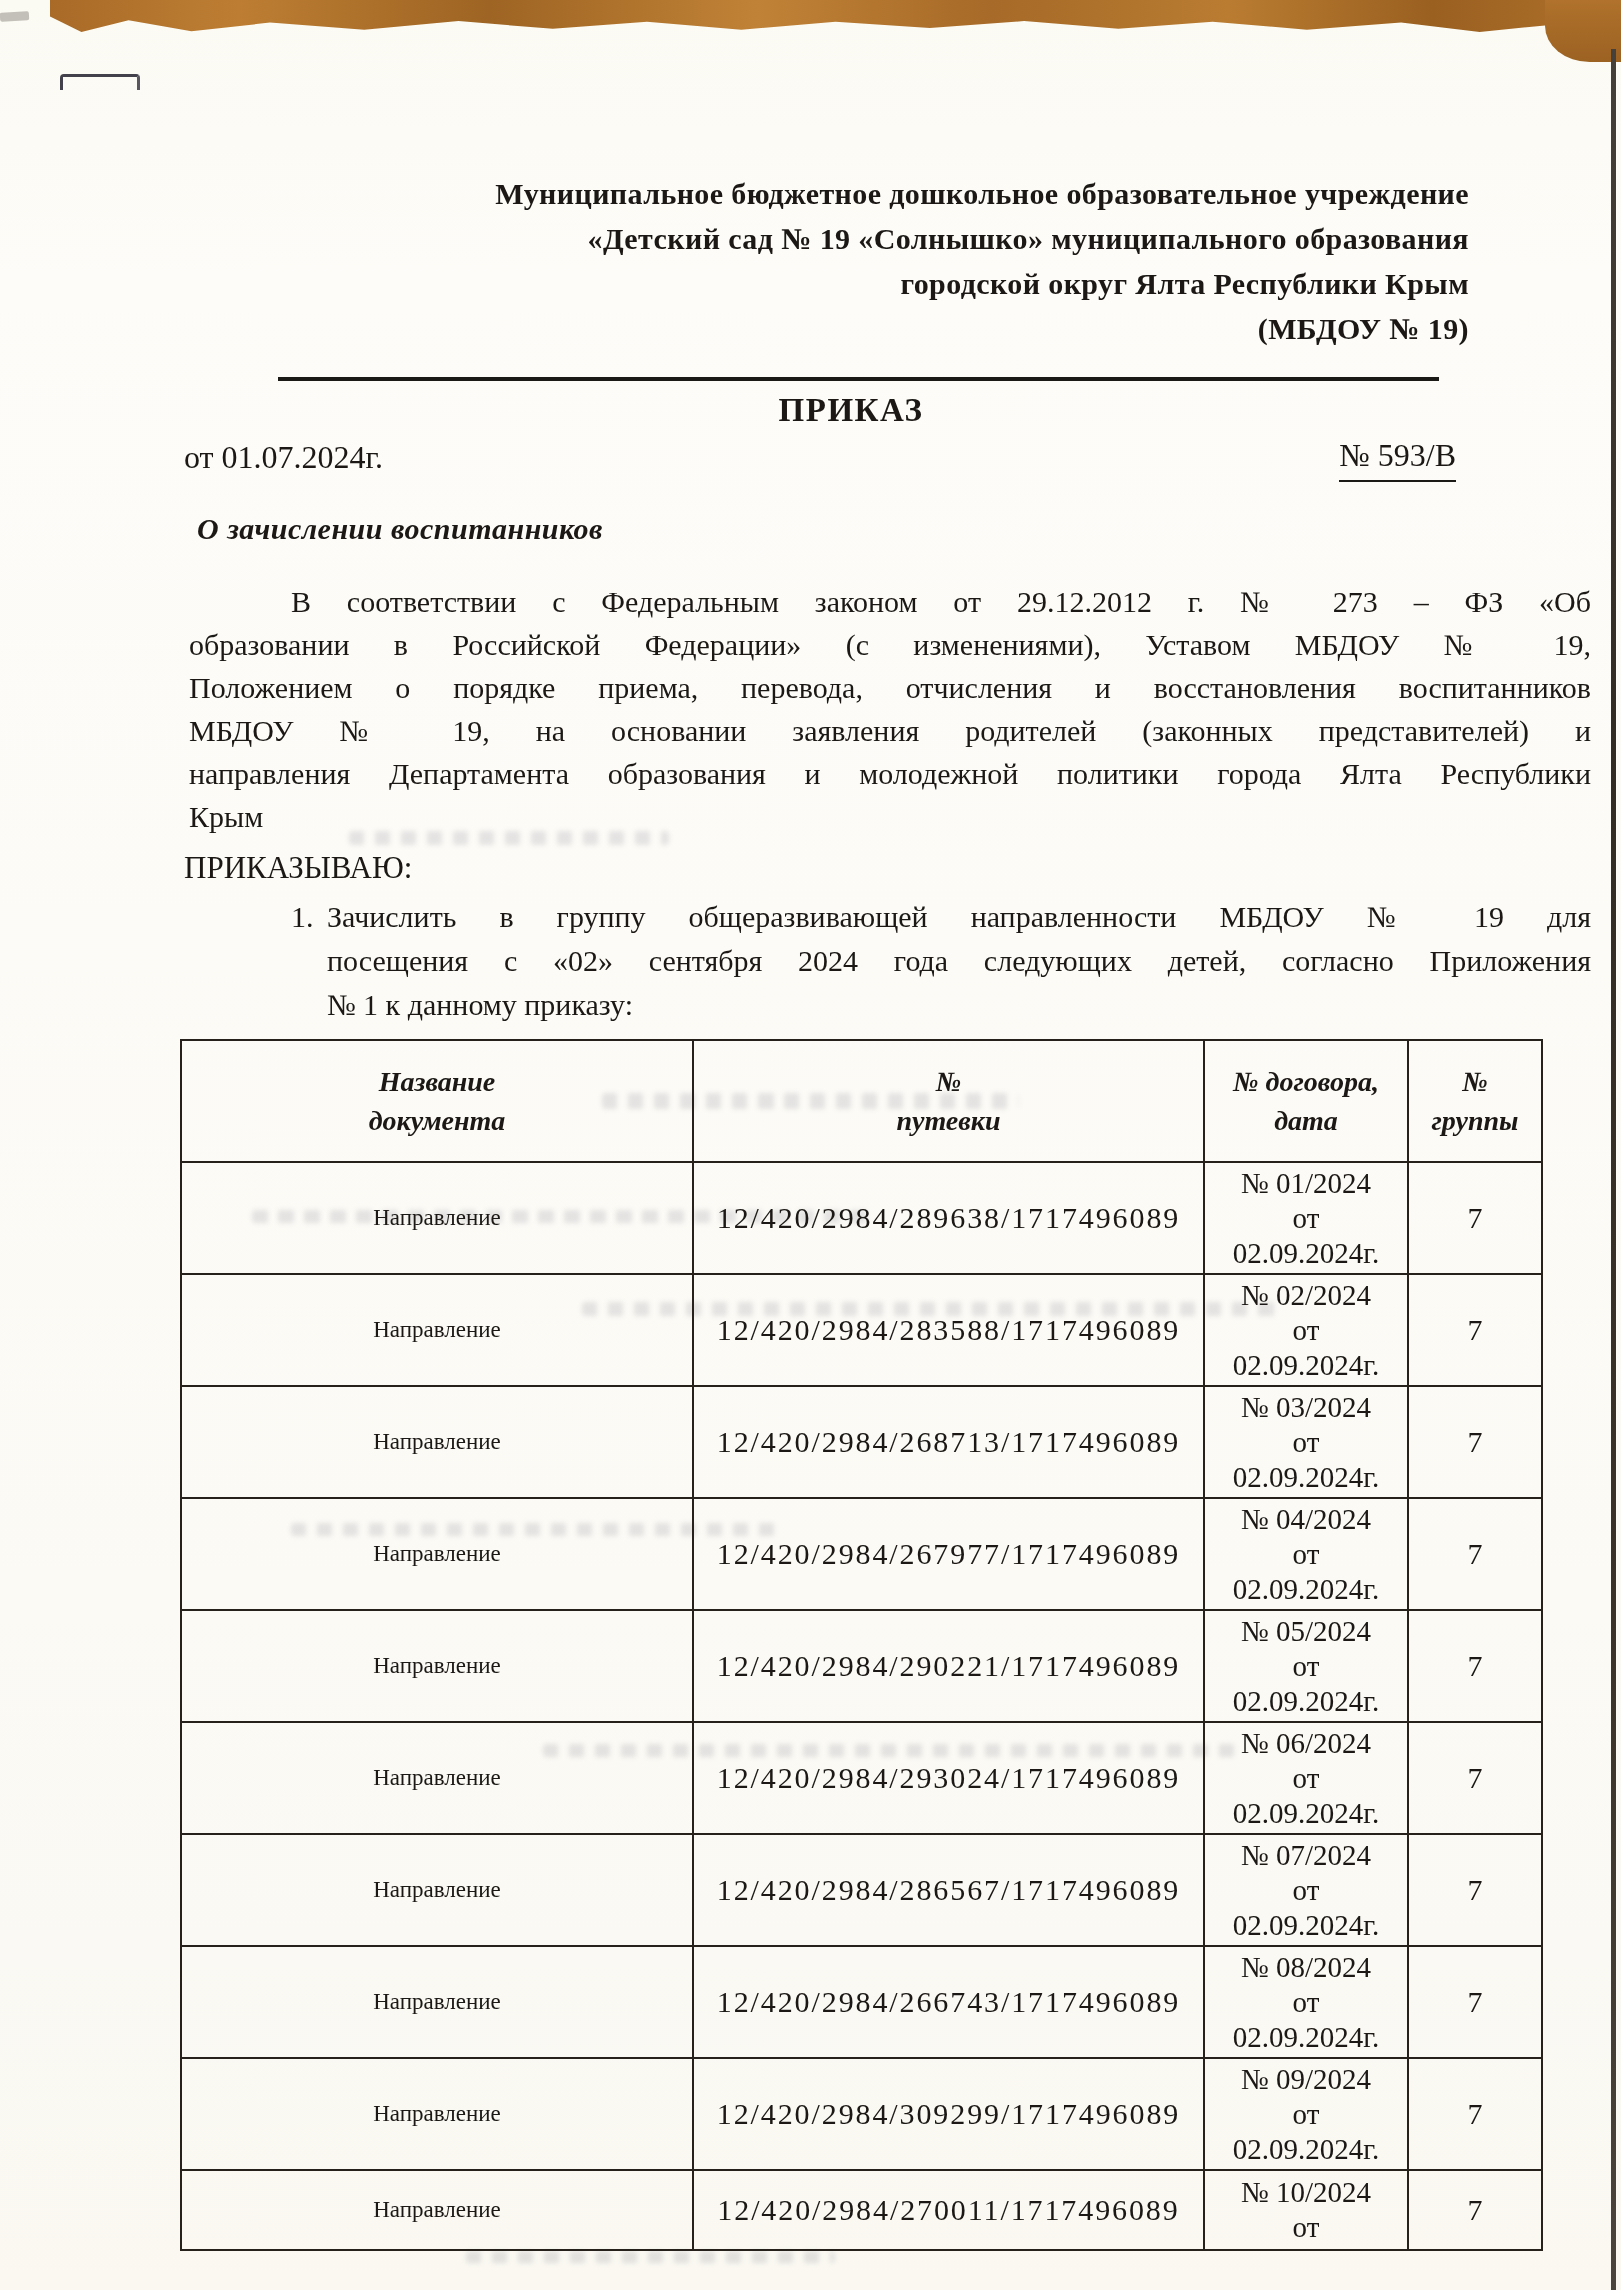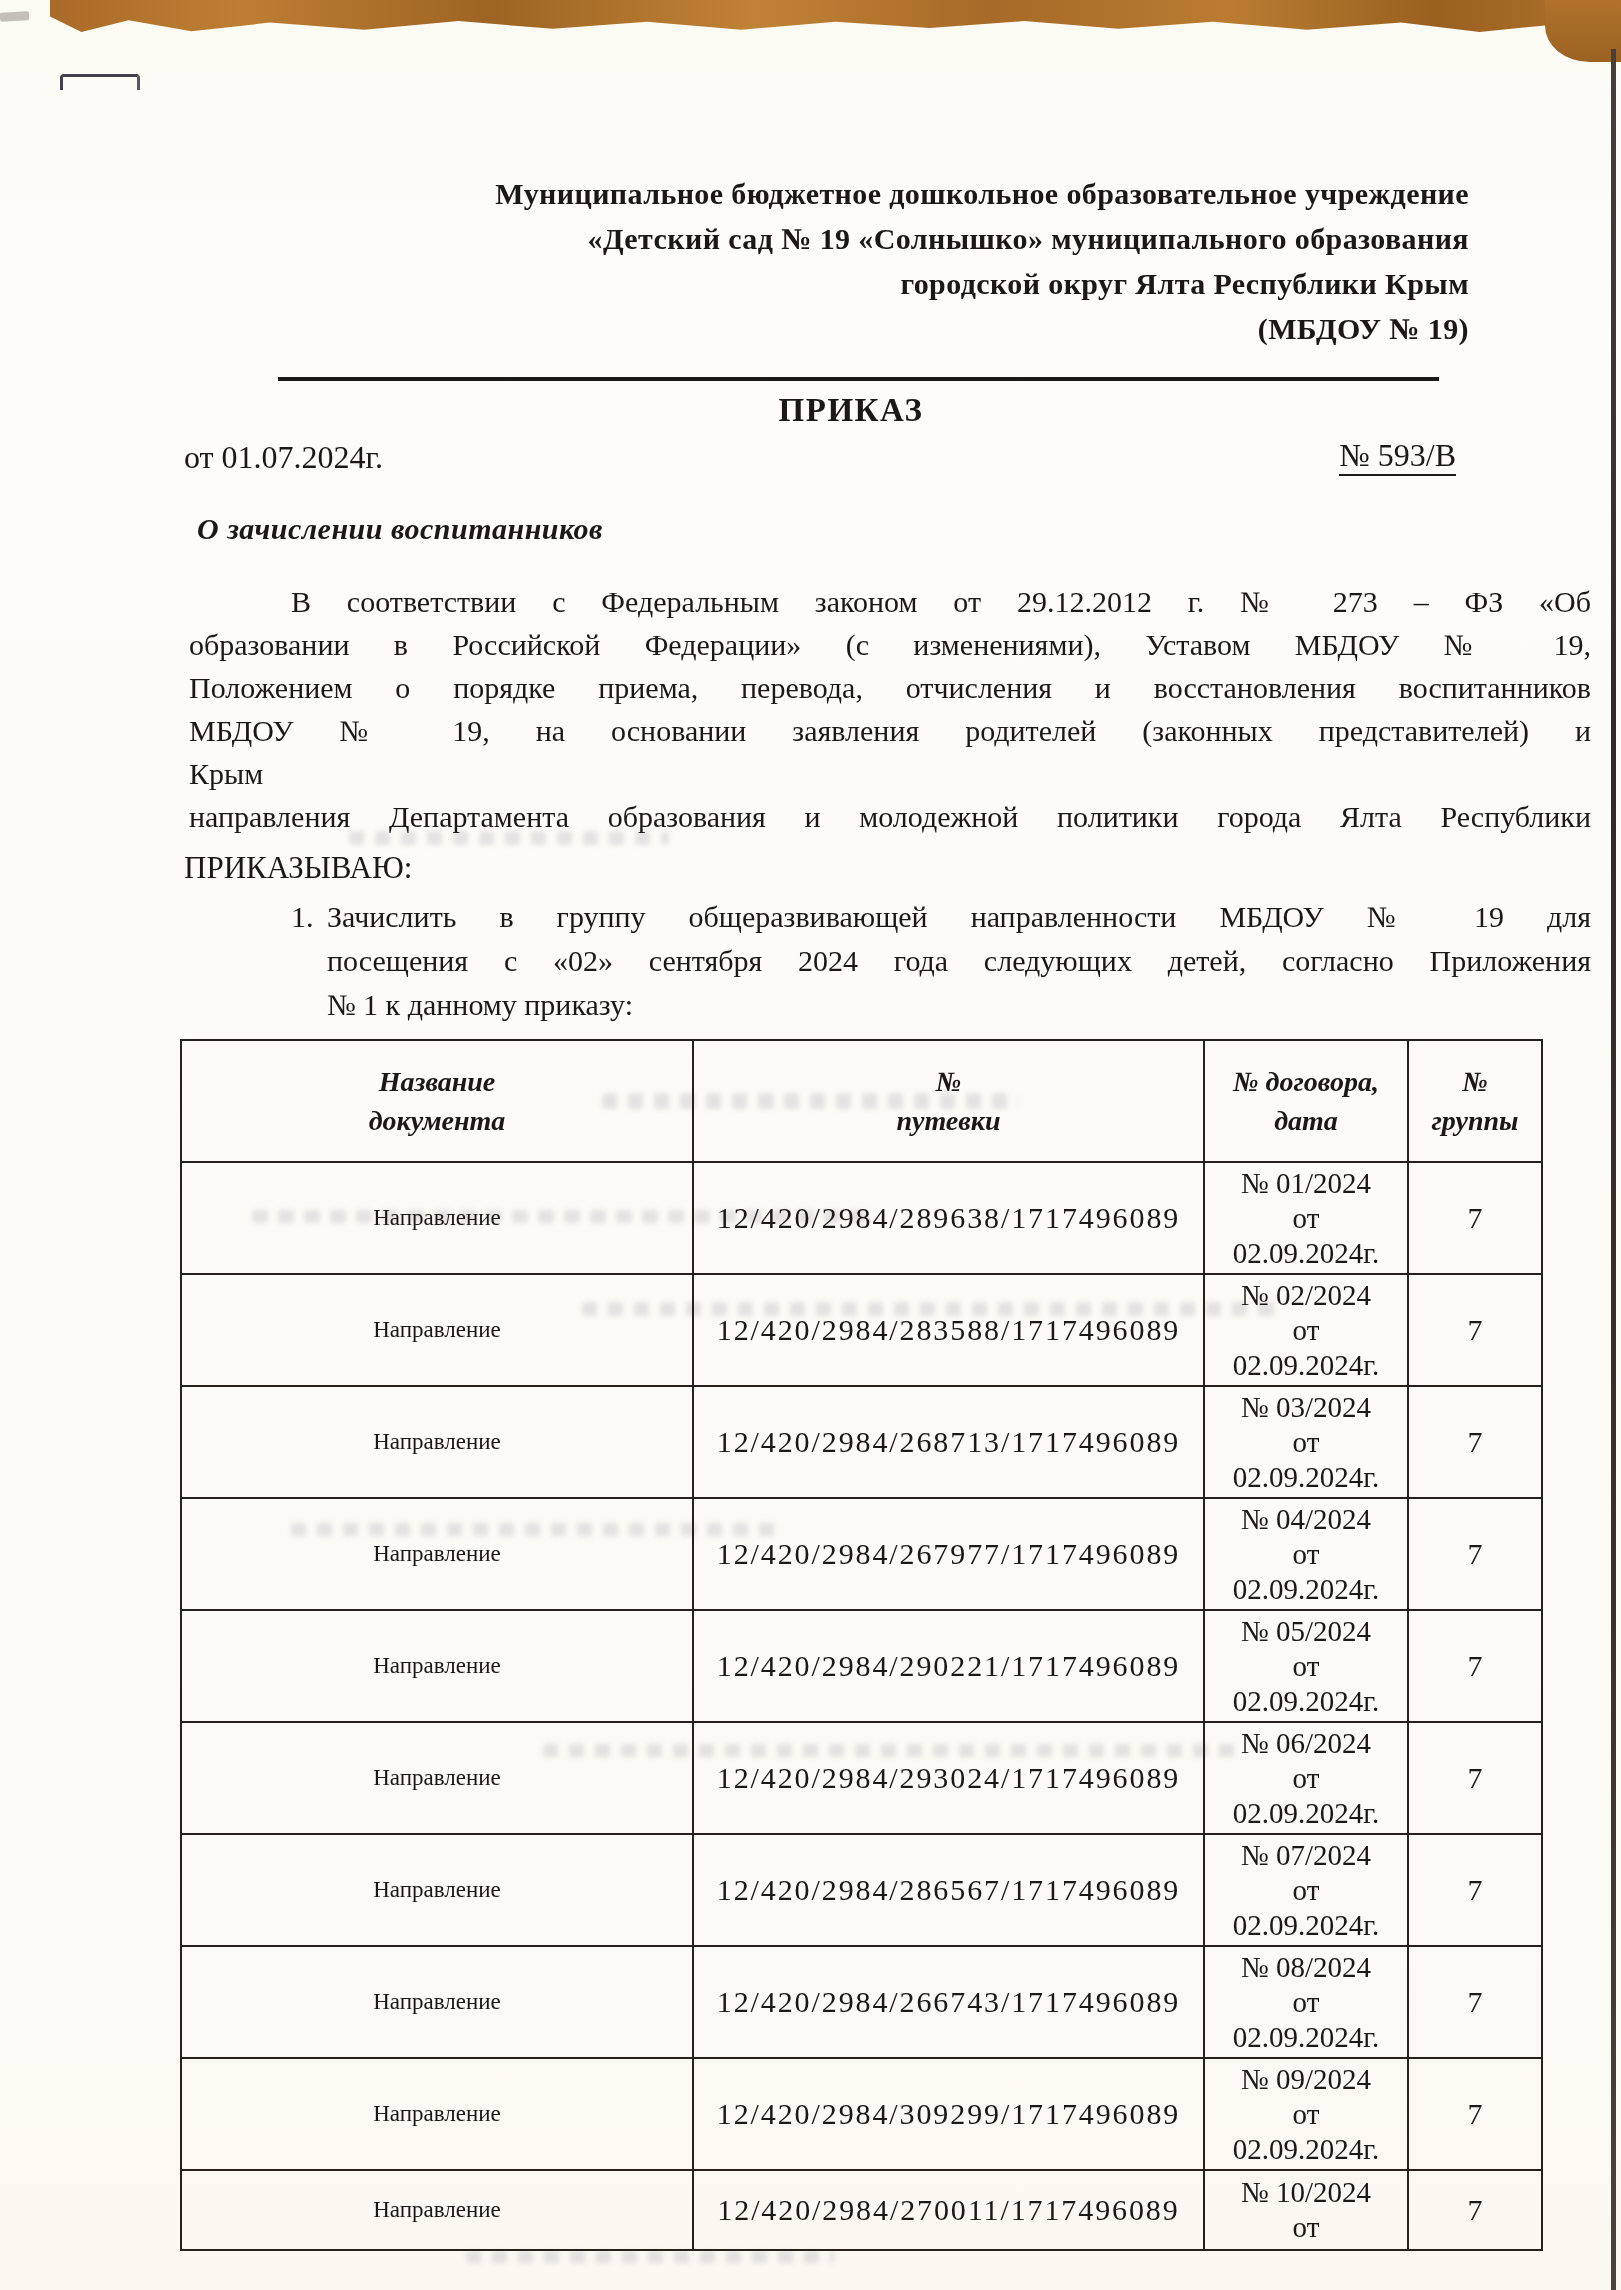--- a/index.html
+++ b/index.html
@@ -47,21 +47,21 @@
     position:absolute;left:184px;top:171px;width:1285px;
     text-align:right;font-weight:bold;font-size:30px;line-height:45px;letter-spacing:0.4px;
   }
   .rule{position:absolute;left:278px;top:377px;width:1161px;height:3.9px;background:#1c1a16;}
   .doc-title{
     position:absolute;left:184px;top:392px;width:1334px;
     text-align:center;font-weight:bold;font-size:33px;letter-spacing:1.5px;
   }
   .meta-date{position:absolute;left:184px;top:439px;font-size:32px;}
   .meta-number{position:absolute;left:1145px;top:437px;width:311px;text-align:right;font-size:32px;}
-  .meta-number .u{border-bottom:2.9px solid #1c1a16;padding-bottom:1px;}
+  .meta-number .u{border-bottom:2.9px solid #1c1a16;padding-bottom:7px;}
   .subject{position:absolute;left:197px;top:512px;font-size:30px;font-weight:bold;font-style:italic;letter-spacing:0.5px;}
   .body-par{position:absolute;left:189px;top:580px;width:1402px;font-size:30px;line-height:43px;}
   .jline{text-align:justify;text-align-last:justify;}
   .jline.last{text-align-last:left;}
   .jline.indent{text-indent:102px;}
   .resolve{position:absolute;left:184px;top:850px;font-size:31px;}
   .list-item{position:absolute;left:291px;top:895px;width:1300px;font-size:30px;line-height:44px;}
   .list-num{position:absolute;left:0;top:0;}
   .list-lines{margin-left:36px;}
   .b{font-weight:normal;}
@@ -114,22 +114,22 @@
 <div class="meta-date">от 01.07.2024г.</div>
 <div class="meta-number"><span class="u">№ 593/В</span></div>
 
 <div class="subject">О зачислении воспитанников</div>
 
 <div class="body-par" id="body-par">
     <div class="jline indent">В соответствии с Федеральным законом от 29.12.2012 г. № 273 – ФЗ «Об</div>
     <div class="jline">образовании в Российской Федерации» (с изменениями), Уставом МБДОУ № 19,</div>
     <div class="jline">Положением о порядке приема, перевода, отчисления и восстановления воспитанников</div>
     <div class="jline">МБДОУ № 19, на основании заявления родителей (законных представителей) и</div>
+    <div class="jline">направления Департамента образования и молодежной политики города Ялта Республики</div>
     <div class="jline last">Крым</div>
-    <div class="jline">направления Департамента образования и молодежной политики города Ялта Республики</div>
   </div>
 
 <div class="resolve">ПРИКАЗЫВАЮ:</div>
 
 <div class="list-item">
   <span class="list-num">1.</span>
   <div class="list-lines" id="item1-lines">
       <div class="jline"><span>Зачислить в группу общеразвивающей направленности МБДОУ № 19 для</span></div>
       <div class="jline"><span>посещения с </span><span class="b">«02» сентября 2024</span><span> года следующих детей, согласно Приложения</span></div>
       <div class="jline last"><span>№ 1 к данному приказу:</span></div>

